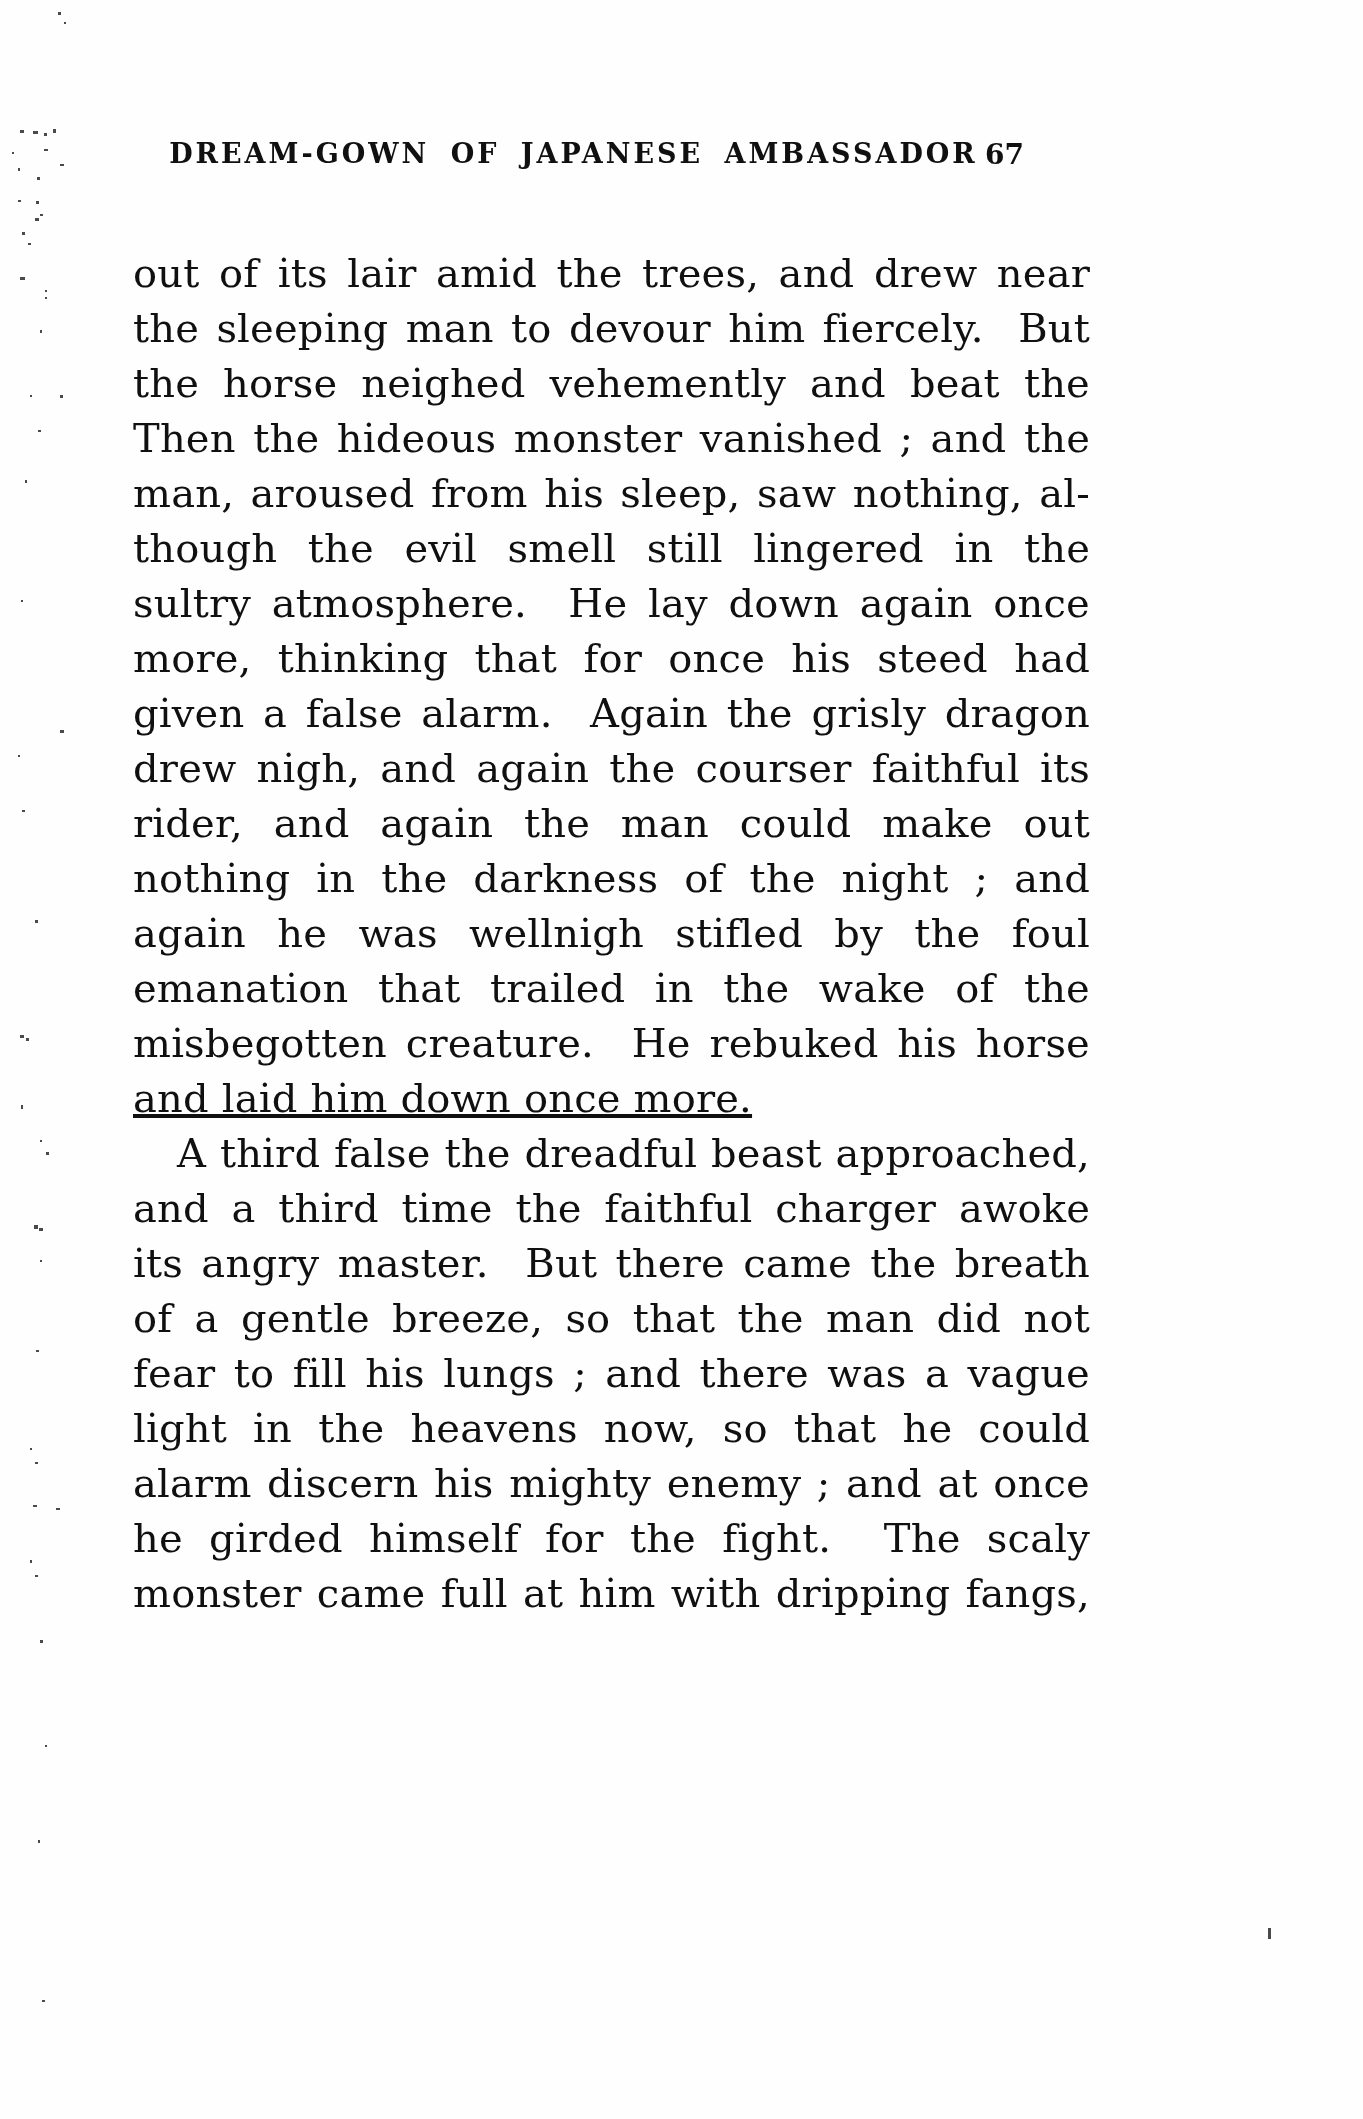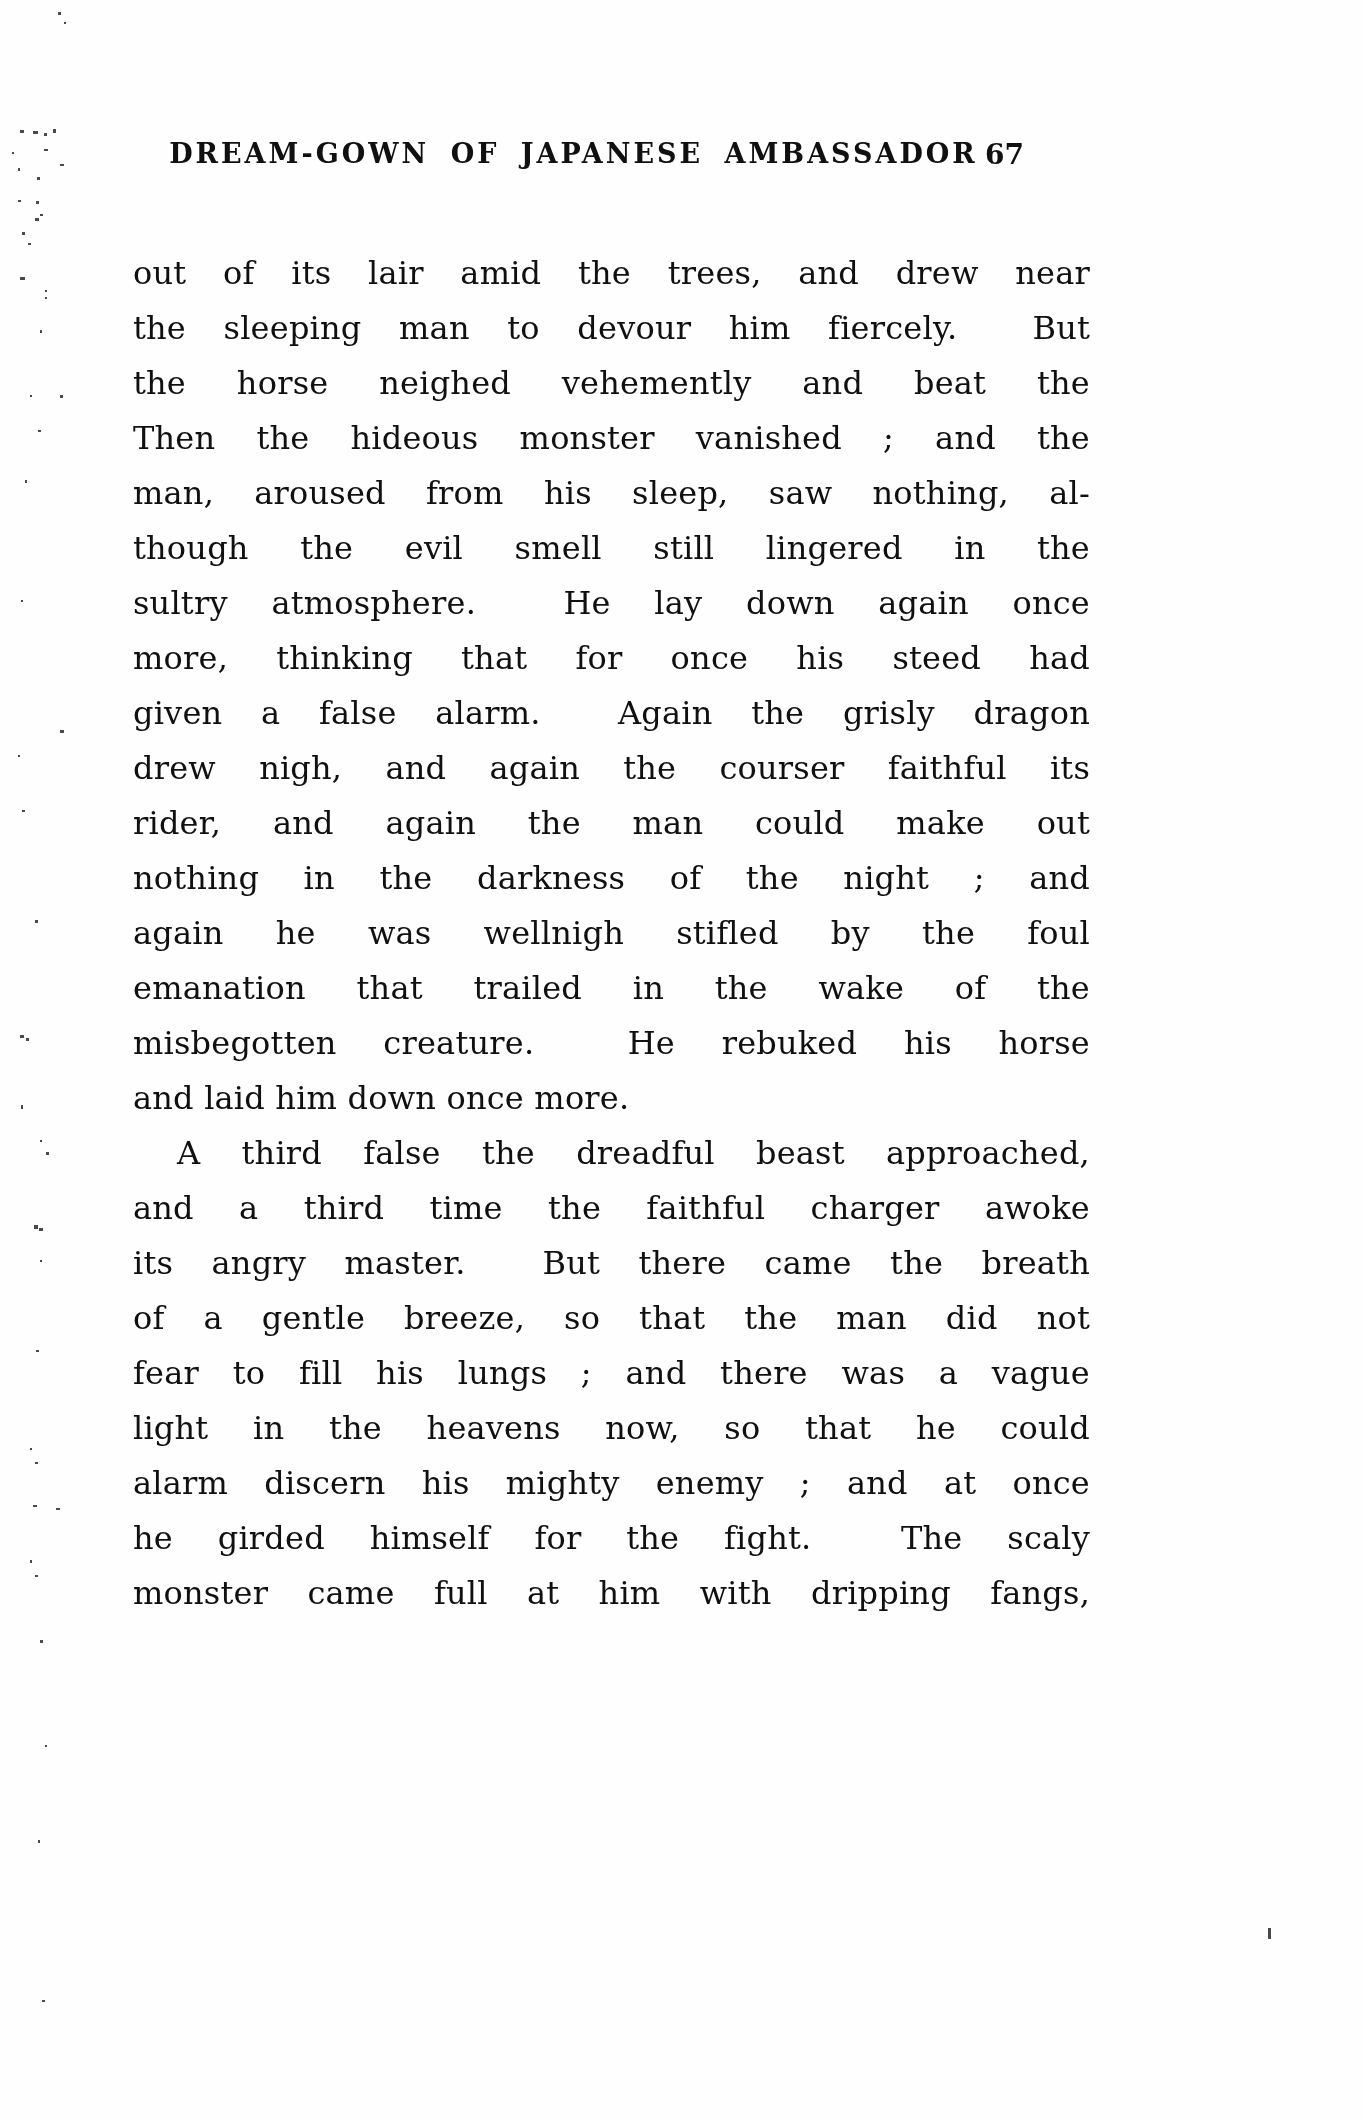--- a/index.html
+++ b/index.html
@@ -42,28 +42,29 @@
   }
   .body-block {
     position: absolute;
     left: 133px;
     top: 246px;
     width: 957px;
   }
   .line {
     height: 55px;
     line-height: 55px;
-    font-size: 32px;
+    font-size: 40px;
     text-align: justify;
     text-align-last: justify;
     white-space: pre-wrap;
     letter-spacing: 0.2px;
   }
   .line.para-end {
     text-align-last: left;
+    text-decoration: underline;
   }
   .line.indent {
     text-indent: 44px;
   }
   .sp {
     position: absolute;
     background: #2a2a2a;
     opacity: 0.85;
   }
 </style>

